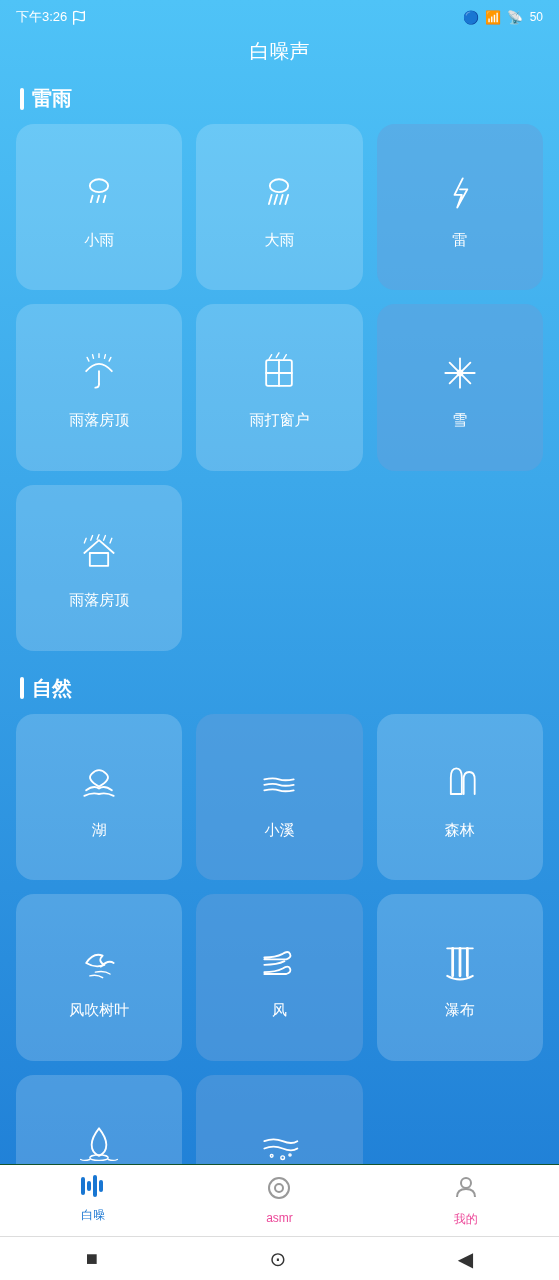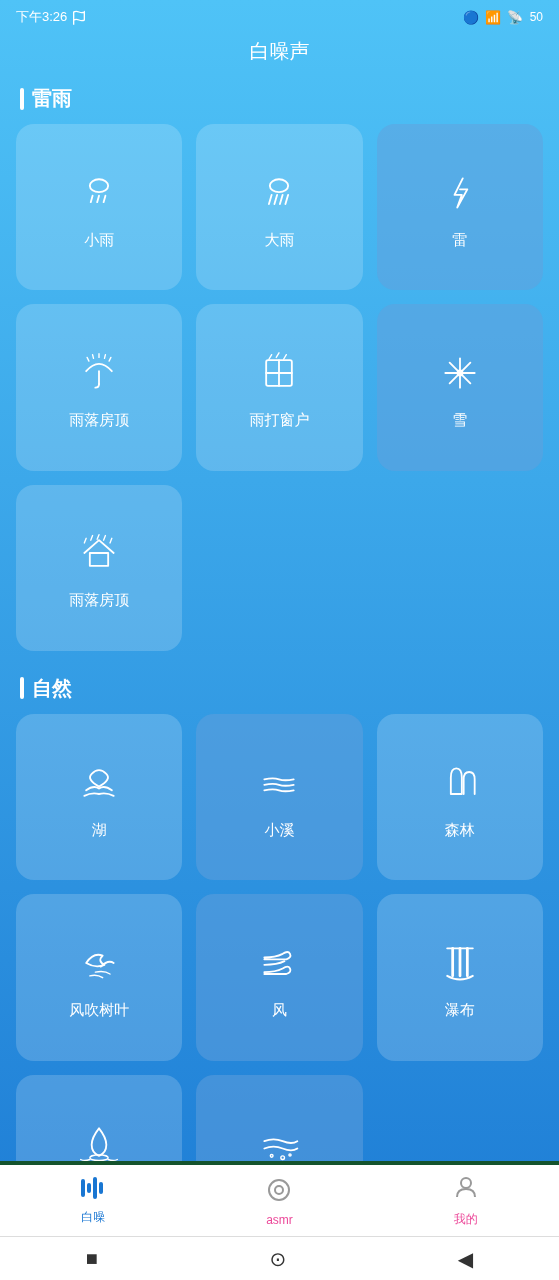--- a/index.html
+++ b/index.html
@@ -82,23 +82,22 @@
 
     
     .bottom-nav {
       position: fixed;
       bottom: 0;
       left: 0;
       width: 559px;
       background: white;
       display: flex;
       justify-content: space-around;
-      align-items: center;
       padding: 10px 0 8px;
-      border-top: 4px solid #14532d;
+      border-top: 1px solid #14532d;
       z-index: 100;
       margin-top: 44px;
     }
     .nav-item {
       display: flex;
       flex-direction: column;
       align-items: center;
       gap: 4px;
       cursor: pointer;
       min-width: 60px;

